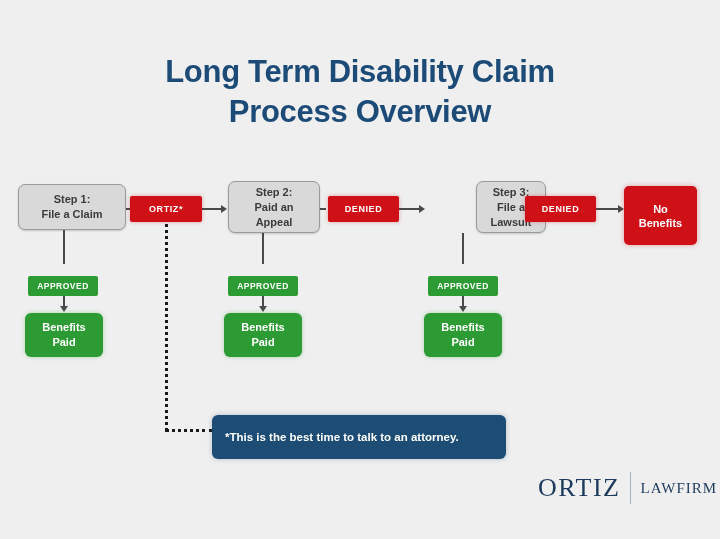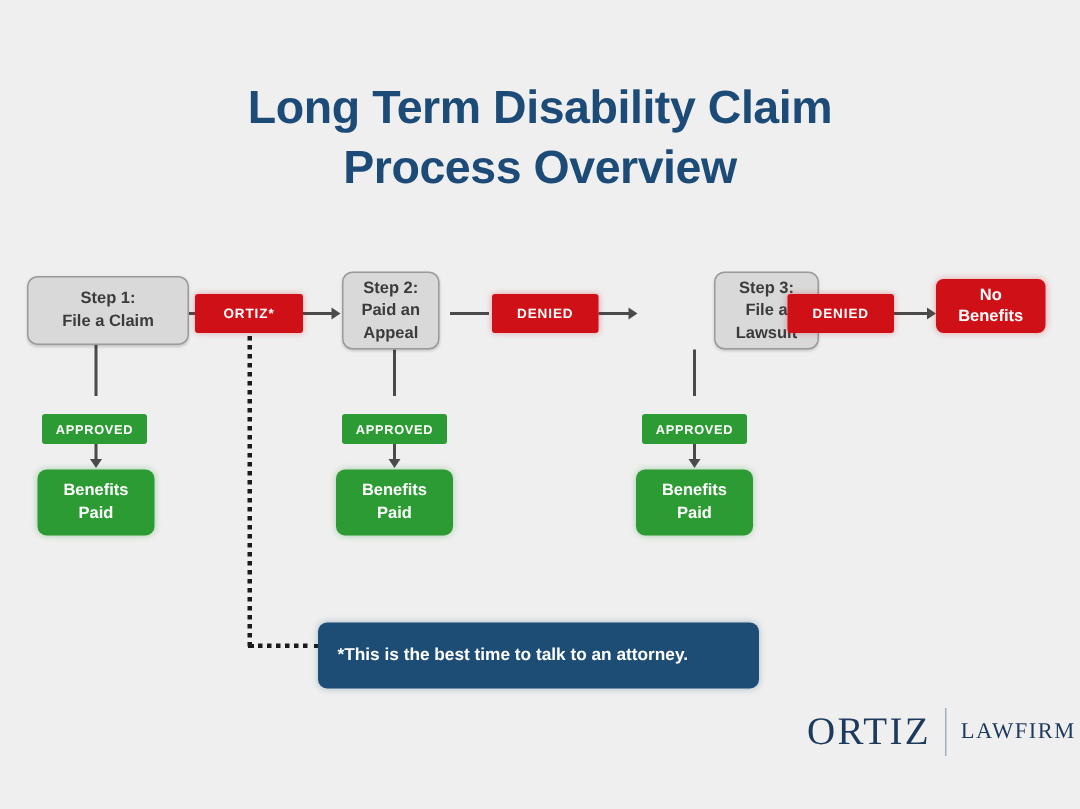--- a/index.html
+++ b/index.html
@@ -222,21 +222,21 @@
     <span class="lbl">
       <span>Step 1:</span><br>
       <span>File a Claim</span>
     </span>
   </div>
 
   <div class="node denied-box" style="left:130px; top:196px; width:72px; height:26px;">
     <span class="lbl">ORTIZ*</span>
   </div>
 
-  <div class="node step-box" style="left:228px; top:181px; width:65px; height:52px;">
+  <div class="node step-box" style="left:228px; top:181px; width:92px; height:52px;">
     <span class="lbl">
       <span>Step 2:</span><br>
       <span>Paid an</span><br>
       <span>Appeal</span>
     </span>
   </div>
 
   <div class="node denied-box" style="left:328px; top:196px; width:71px; height:26px;">
     <span class="lbl">DENIED</span>
   </div>
@@ -246,21 +246,21 @@
       <span>Step 3:</span><br>
       <span>File a</span><br>
       <span>Lawsuit</span>
     </span>
   </div>
 
   <div class="node denied-box" style="left:525px; top:196px; width:71px; height:26px;">
     <span class="lbl">DENIED</span>
   </div>
 
-  <div class="node red-end-box" style="left:624px; top:186px; width:73px; height:36px;">
+  <div class="node red-end-box" style="left:624px; top:186px; width:73px; height:59px;">
     <span class="lbl">
       <span>No</span><br>
       <span>Benefits</span>
     </span>
   </div>
 
   <div class="node approved-box" style="left:28px; top:264px; width:70px; height:20px;">
     <span class="lbl">APPROVED</span>
   </div>
 

